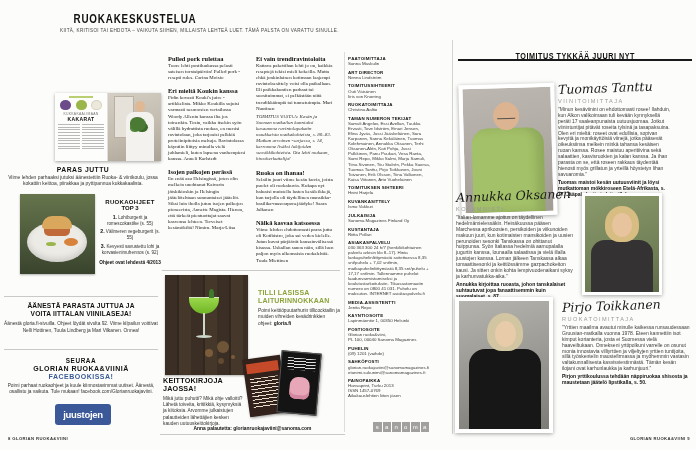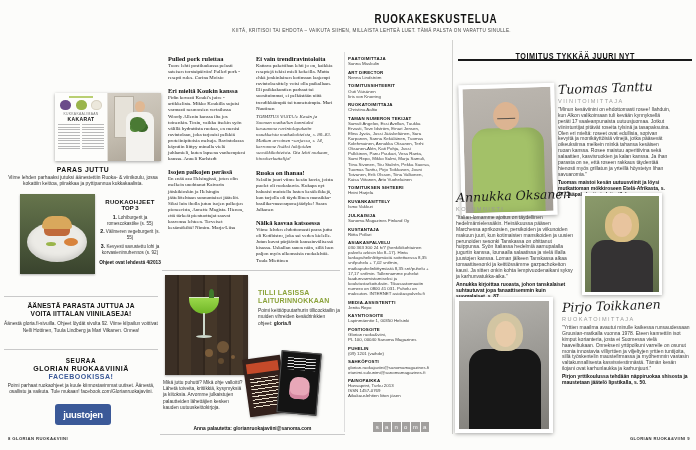--- a/index.html
+++ b/index.html
@@ -3,21 +3,21 @@
 <meta charset="utf-8">
 <style>
   html,body{margin:0;padding:0;}
   body{width:696px;height:450px;position:relative;background:#fcfcfa;overflow:hidden;
        font-family:"Liberation Sans",sans-serif;color:#222;}
   .vrule{position:absolute;width:1px;background:#ddd;}
   .hrule{position:absolute;height:1px;background:#c9c9c9;}
   .fake{background:repeating-linear-gradient(to bottom,#b9b9b9 0,#b9b9b9 1px,transparent 1px,transparent 2.7px);}
 
   
-  .spread-header{position:absolute;left:51px;top:9px;width:460px;text-align:right;}
+  .spread-header{position:absolute;left:60px;top:9px;width:460px;text-align:left;}
   .main-title{font-weight:bold;font-size:12px;letter-spacing:1px;color:#111;
               display:inline-block;transform:scaleX(.82);font-family:"Liberation Sans",sans-serif;}
   .tagline{font-size:4.6px;letter-spacing:.35px;color:#444;margin-top:1px;}
 
   
   .thumb{position:absolute;left:55px;top:93px;width:106px;height:68px;background:#fff;
          box-shadow:0 1px 3px rgba(0,0,0,.35);display:flex;}
   .thumb-page{position:relative;width:53px;height:68px;overflow:hidden;}
   .tpL{background:#fdfdfb;border-right:1px solid #e3e0da;padding:3px 3px 0 3px;box-sizing:border-box;}
   .t-kicker{height:2px;background:#b9cf72;width:24px;margin:0 auto 2px auto;}
@@ -287,20 +287,24 @@
 
 <div class="book book1">
     <div class="band"></div>
     <div class="lines"></div>
   </div>
 <div class="book book2">
     <div class="lines"></div>
     <div class="cake"></div>
   </div>
 <div class="keitto">
+  <div class="keitto-h">
+    <div>KEITTOKIRJOJA</div>
+    <div>JAOSSA!</div>
+  </div>
   <div class="keitto-b">Mikä juttu puhutti? Mikä ohje valloitti? Lähetä toiveita, kritiikkiä, kysymyksiä ja kiitoksia. Arvomme julkaistujen palautteiden lähettäjien kesken kauden uutuuskeittokirjoja.</div>
 </div>
 <div class="feedback">Anna palautetta: glorianruokajaviini@sanoma.com</div>
 
 <div id="masthead">
 
     <div class="mh-sec">
       <div class="mh-label">PÄÄTOIMITTAJA</div>
       <div class="mh-value">Sanna Maskulin</div>
     </div>

